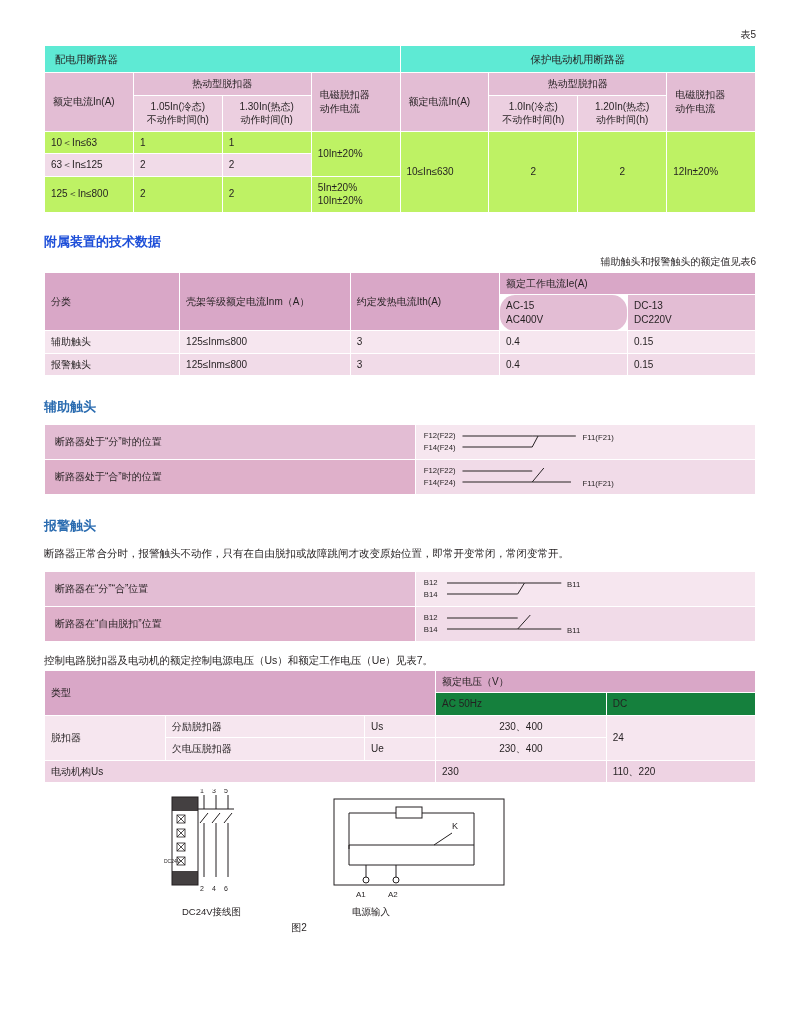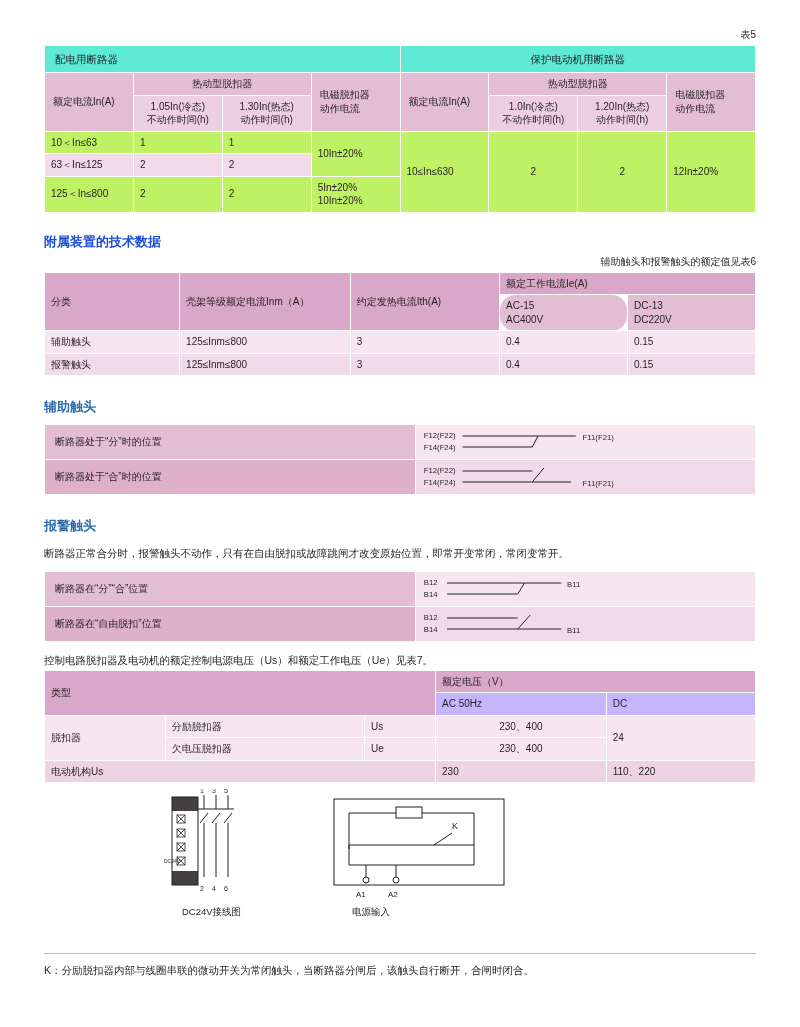--- a/index.html
+++ b/index.html
@@ -100,21 +100,21 @@
   .cd .lbl.alt { background: #dfb0ca; }
 
   .para {
     font-size: 10.5px;
     line-height: 1.7;
     margin: 10px 0 8px 0;
   }
 
   
   .t7 .h { background: #d9a7c7; }
-  .t7 .sub { background: #c4b5fd; }
+  .t7 .sub { background: #15803d; }
   .t7 .r1 { background: #f6e6ef; }
   .t7 .r3 { background: #eed3e3; }
 
   .fig-wrap {
     margin-top: 6px;
     position: relative;
     height: 150px;
   }
   .figcap {
     font-size: 10px;
@@ -414,17 +414,17 @@
       <line x1="232" y1="76" x2="232" y2="88" stroke="#231f20" stroke-width="1"></line>
       <line x1="262" y1="76" x2="262" y2="88" stroke="#231f20" stroke-width="1"></line>
       <circle cx="232" cy="91" r="3" fill="none" stroke="#231f20" stroke-width="1"></circle>
       <circle cx="262" cy="91" r="3" fill="none" stroke="#231f20" stroke-width="1"></circle>
       <text x="222" y="108" font-size="8" fill="#231f20" font-family="Liberation Sans, sans-serif">A1</text>
       <text x="254" y="108" font-size="8" fill="#231f20" font-family="Liberation Sans, sans-serif">A2</text>
 
       <text x="48" y="126" font-size="9.5" fill="#231f20" font-family="Liberation Sans, sans-serif">DC24V接线图</text>
       <text x="218" y="126" font-size="9.5" fill="#231f20" font-family="Liberation Sans, sans-serif">电源输入</text>
     </svg>
+    <div class="figcap" style="width:330px;margin-left:90px;">图2</div>
   </div>
 
-  <div class="bottom-note">K：分励脱扣器内部与线圈串联的微动开关为常闭触头，当断路器分闸后，该触头自行断开，合闸时闭合。</div>
 
 </div>
 
 </body></html>

